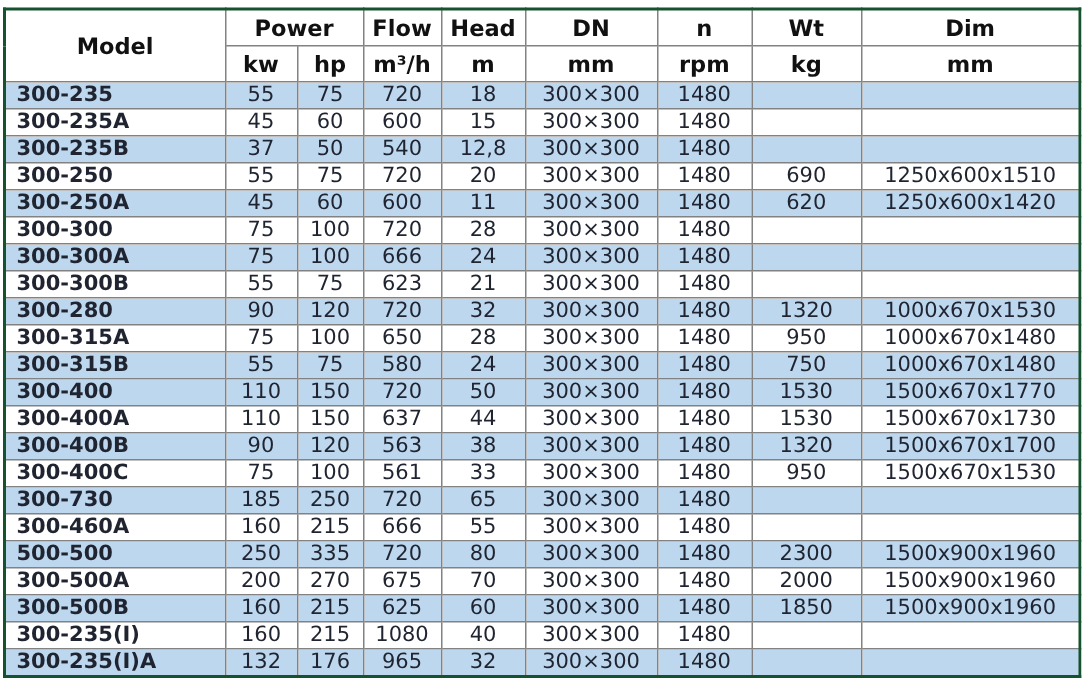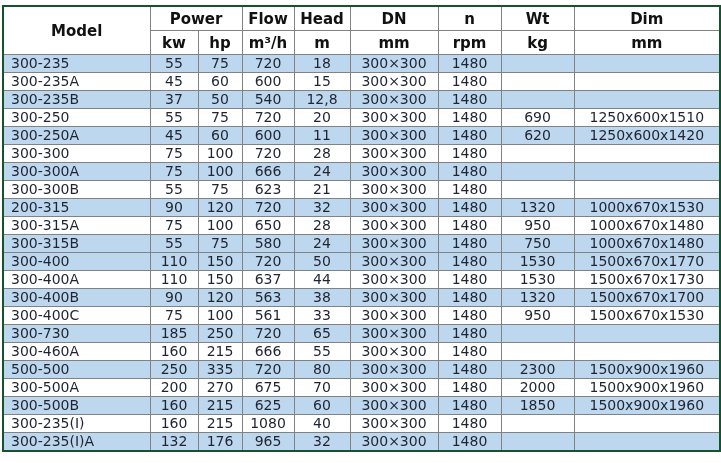--- a/index.html
+++ b/index.html
@@ -36,20 +36,21 @@
     background: #ffffff;
     color: #111111;
   }
   table.spec tbody td {
     height: 17px;
     line-height: 17px;
   }
   table.spec tbody td.model-cell {
     text-align: left;
     padding-left: 7px;
+    font-weight: bold;
   }
   table.spec tbody tr.shaded td {
     background: #BDD7EE;
   }
 </style>
 </head>
 <body>
 
 <table class="spec">
   <colgroup>
@@ -168,21 +169,21 @@
         <td>55</td>
         <td>75</td>
         <td>623</td>
         <td>21</td>
         <td>300×300</td>
         <td>1480</td>
         <td></td>
         <td></td>
       </tr>
       <tr class="shaded">
-        <td class="model-cell">200-315</td>
+        <td class="model-cell">300-280</td>
         <td>90</td>
         <td>120</td>
         <td>720</td>
         <td>32</td>
         <td>300×300</td>
         <td>1480</td>
         <td>1320</td>
         <td>1000x670x1530</td>
       </tr>
       <tr>

